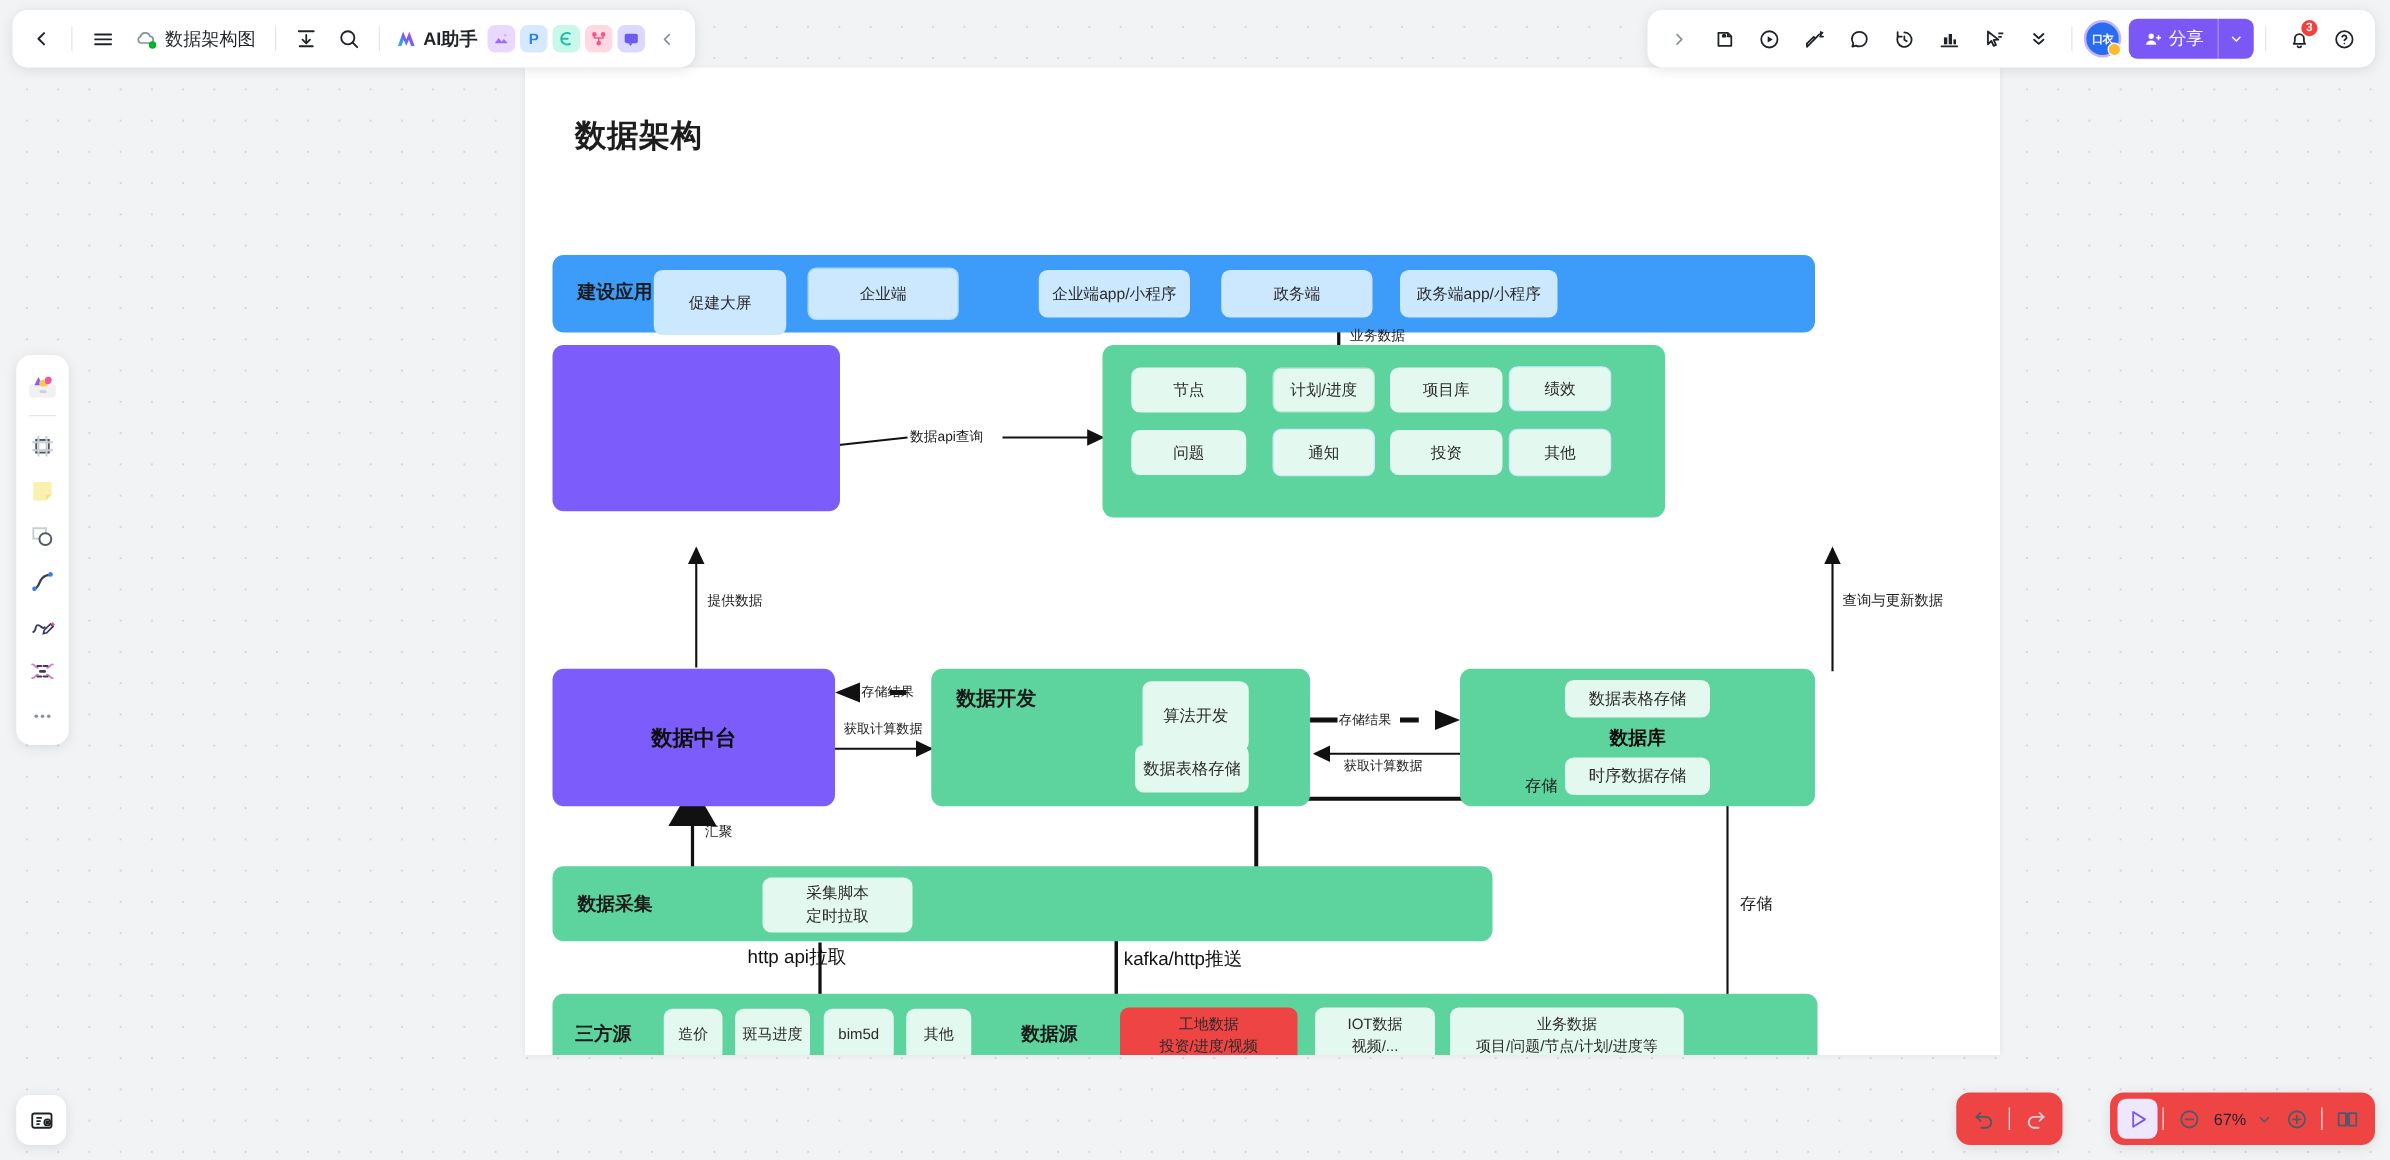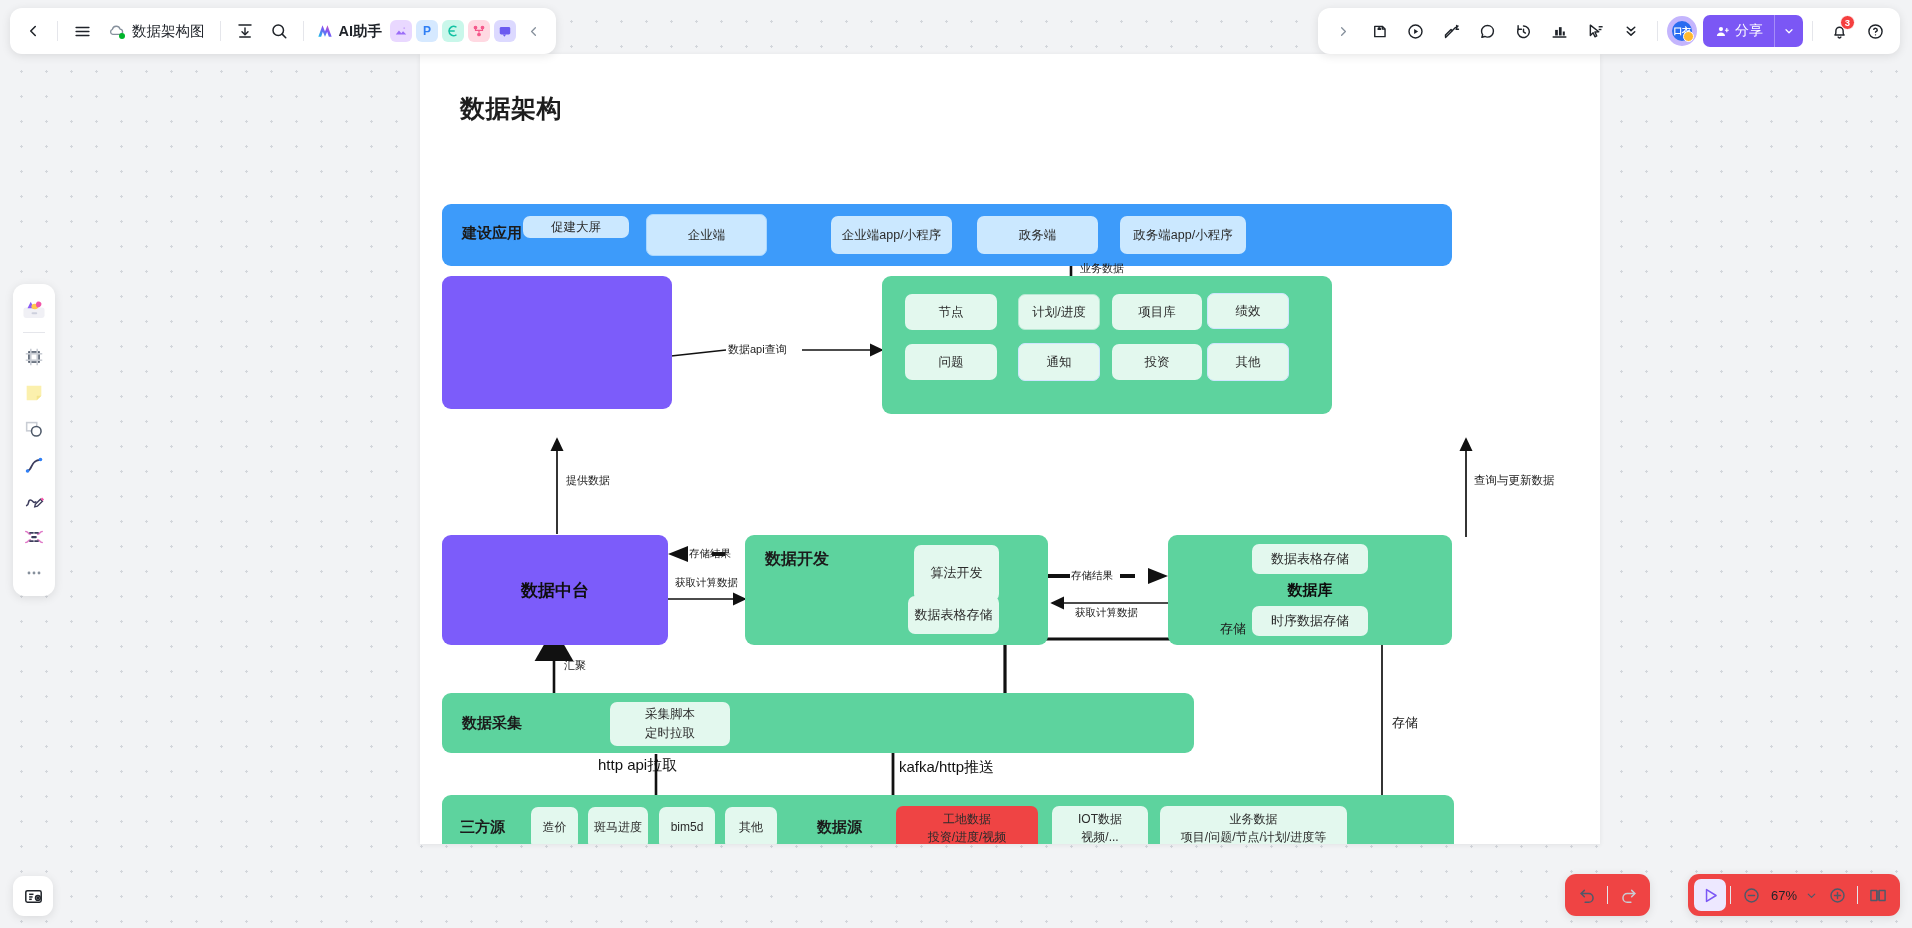--- a/index.html
+++ b/index.html
@@ -43,21 +43,21 @@
     position: absolute; right: 12px; top: 8px; height: 46px;
     background: #fff; border-radius: 12px;
     box-shadow: 0 2px 10px rgba(0,0,0,.10);
     display: flex; align-items: center; padding: 0 8px;
     z-index: 40; gap: 2px;
   }
   .avatar {
     width: 30px; height: 30px; border-radius: 50%;
     background: #2a6cf0; color: #fff; font-size: 9px; font-weight: 700;
     display: flex; align-items: center; justify-content: center;
-    border: 5px solid #c4b5fd; position: relative; cursor: pointer; flex:none;
+    border: 2px solid #c4b5fd; position: relative; cursor: pointer; flex:none;
     letter-spacing: -0.5px;
   }
   .avatar::after {
     content:''; position:absolute; right:-2px; bottom:-1px; width: 9px; height: 9px;
     border-radius:50%; background:#ffb92e; border: 1.5px solid #fff;
   }
   .share-btn {
     display: flex; align-items: center; height: 32px;
     background: #7b57f5; color: #fff; border-radius: 7px;
     font-size: 14px; cursor: pointer; margin-left: 4px; overflow: hidden;
@@ -517,21 +517,21 @@
 
       <line x1="236" y1="742" x2="236" y2="700" stroke="#111" stroke-width="2.6"></line>
       <line x1="236" y1="690" x2="236" y2="666" stroke="#111" stroke-width="2.6" marker-end="url(#ahb)"></line>
 
       <line x1="473" y1="742" x2="473" y2="664" stroke="#111" stroke-width="2.8" marker-end="url(#ahb)"></line>
     </svg>
 
     <div class="band" style="left:22px; top:150px; width:1010px; height:62px; background:#3d9bfa;">
     </div>
     <div class="band-label" style="left:42px; top:170px; font-size:15px;">建设应用</div>
-    <div class="chip" style="left:103px; top:162px; width:106px; height:22px; background:#cbe8ff;">促建大屏</div>
+    <div class="chip" style="left:103px; top:162px; width:106px; height:52px; background:#cbe8ff;">促建大屏</div>
     <div class="chip" style="left:226px; top:160px; width:121px; height:42px; background:#cbe8ff; border:1.5px solid #a9d7ff;">企业端</div>
     <div class="chip" style="left:411px; top:162px; width:121px; height:38px; background:#cbe8ff;">企业端app/小程序</div>
     <div class="chip" style="left:557px; top:162px; width:121px; height:38px; background:#cbe8ff;">政务端</div>
     <div class="chip" style="left:700px; top:162px; width:126px; height:38px; background:#cbe8ff;">政务端app/小程序</div>
 
     <div class="band" style="left:22px; top:222px; width:230px; height:133px; background:#7c5cfa;"></div>
 
     <div class="band" style="left:462px; top:222px; width:450px; height:138px; background:#5dd39e;"></div>
     <div class="chip" style="left:485px; top:240px; width:92px; height:36px; background:#e3f8ee;">节点</div>
     <div class="chip" style="left:598px; top:240px; width:82px; height:36px; background:#e3f8ee; border:1.5px solid #b6e8d2;">计划/进度</div>

